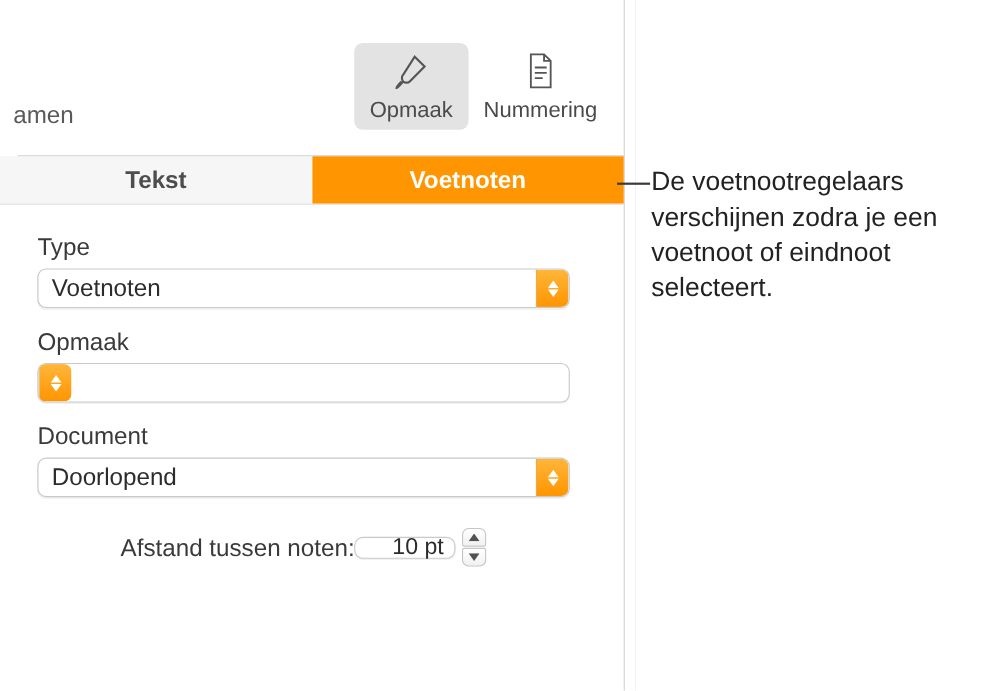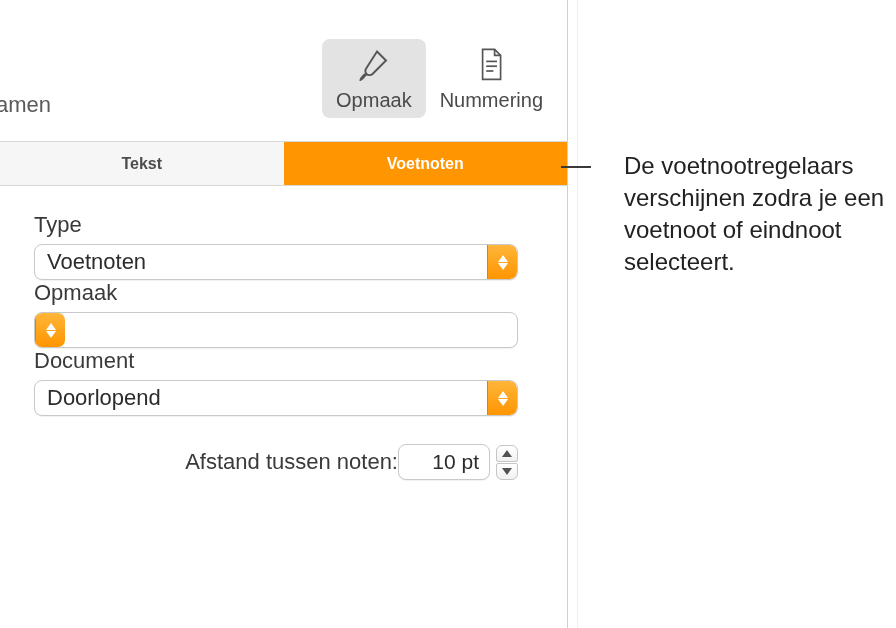--- a/index.html
+++ b/index.html
@@ -39,20 +39,21 @@
     border-radius: 0;
   }
   .toolbar {
     display: flex;
     align-items: flex-start;
     justify-content: space-between;
     padding: 15px 10px 0 0;
     height: 142px;
     border-bottom: 1px solid #d8d8d8;
     position: relative;
+    margin-left: 16px;
   }
   .toolbar-left-label {
     font-size: 22px;
     color: #5a5a5a;
     padding-top: 77px;
     padding-left: 0;
     margin-left: -4px;
   }
   .toolbar-right {
     display: flex;
@@ -87,34 +88,35 @@
   .tabs {
     display: flex;
     height: 44px;
     border-bottom: 1px solid #d8d8d8;
   }
   .tab {
     flex: 1;
     display: flex;
     align-items: center;
     justify-content: center;
-    font-size: 16px;
+    font-size: 22px;
     font-weight: 600;
     color: #4d4d4d;
     background: #f6f6f6;
     cursor: default;
   }
   .tab.active {
     background: #ff9500;
     color: #fff;
   }
   .controls {
     padding: 26px 30px 0 34px;
   }
   .field {
+    margin-bottom: 18px;
   }
   .field-label {
     font-size: 22px;
     color: #3a3a3a;
     margin-bottom: 6px;
   }
   .popup {
     display: flex;
     align-items: stretch;
     height: 36px;
@@ -144,35 +146,35 @@
     border-left: 1px solid #d88700;
     border-top-right-radius: 7px;
     border-bottom-right-radius: 7px;
   }
   .popup-arrows svg {
     display: block;
   }
   .row-spacing {
     display: flex;
     align-items: center;
-    justify-content: flex-end;
+    justify-content: center;
     margin-top: 28px;
     width: 484px;
   }
   .row-spacing .field-label {
     margin: 0;
   }
   .stepper-wrap {
     display: flex;
     align-items: center;
     gap: 6px;
   }
   .stepper-field {
     width: 92px;
-    height: 36px;
+    height: 20px;
     border: 1px solid #c9c9c9;
     border-radius: 8px;
     background: #fff;
     font-size: 21px;
     color: #2c2c2c;
     text-align: right;
     padding: 0 10px;
     display: flex;
     align-items: center;
     justify-content: flex-end;
@@ -197,21 +199,20 @@
 
   .annotation {
     flex: 1;
     padding: 150px 10px 0 24px;
     position: relative;
   }
   .annotation-text {
     font-size: 24px;
     line-height: 32px;
     color: #222;
-    margin-left: 32px;
   }
   .callout-line {
     position: absolute;
     top: 166px;
     left: -7px;
     width: 30px;
     height: 2px;
     background: #3a3a3a;
   }
 </style>

